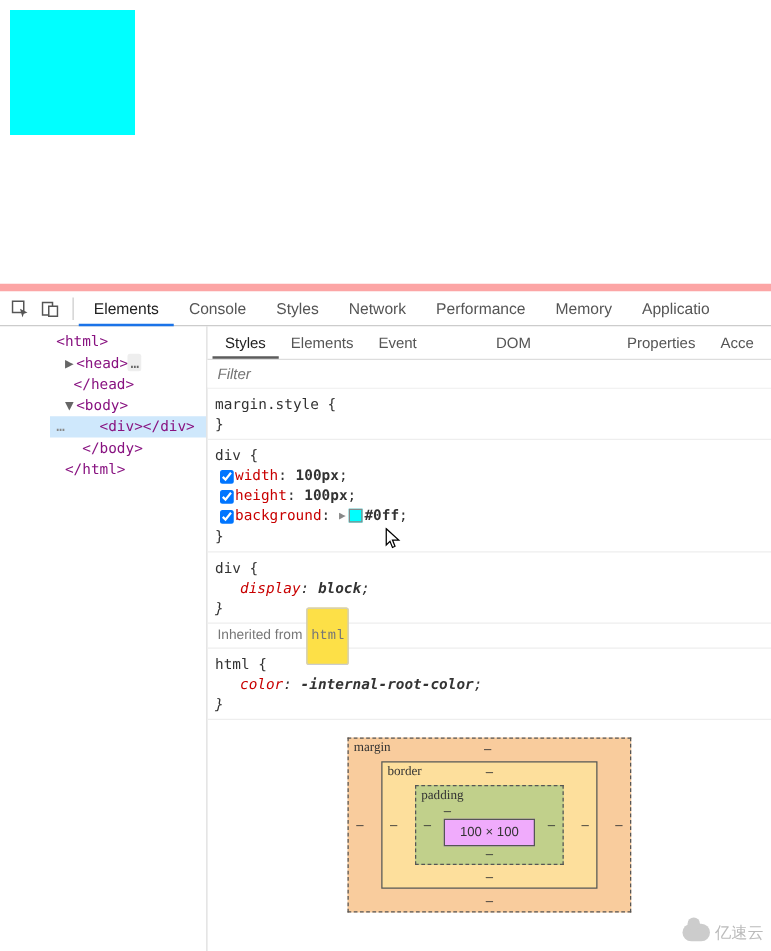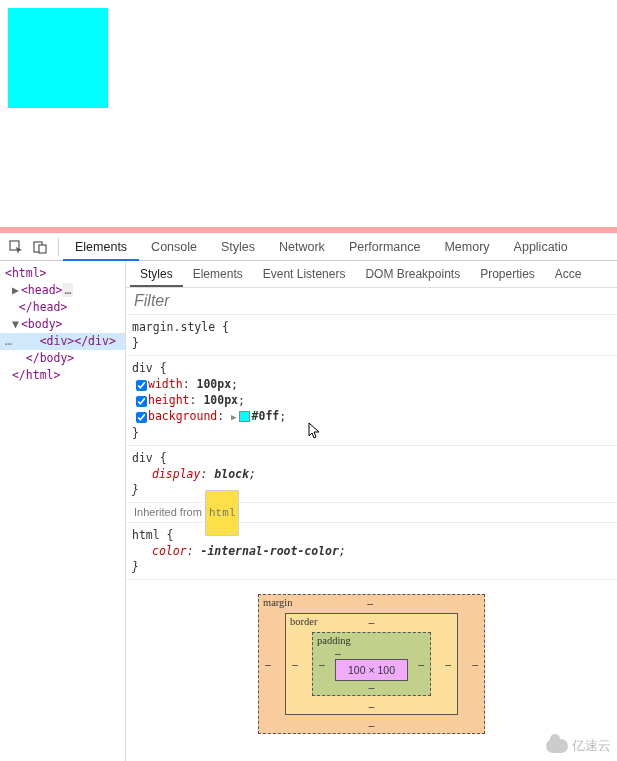--- a/index.html
+++ b/index.html
@@ -10,34 +10,34 @@
   .viewport { height: 227px; padding: 8px; background:#fff; }
   .rendered-box { width: 100px; height: 100px; background: #00ffff; }
 
   
   .devtools { border-top: 6px solid #fca5a5; display:flex; flex-direction:column; height:534px;}
   .dt-tabbar { display:flex; align-items:center; border-bottom:1px solid #ccc; height:28px; padding:0 6px; gap:0; }
   .dt-icon { width:20px; height:20px; display:flex; align-items:center; justify-content:center; color:#555; margin-right:4px;}
   .dt-tab { padding:0 12px; height:28px; line-height:28px; color:#555; cursor:default; font-size:12.5px;}
   .dt-tab.active { color:#222; border-bottom:2px solid #1a73e8; font-weight:400;}
   
-  .dt-body { display:flex; flex:1; min-height:0; }
+  .dt-body { display:flex; flex:1; min-height:0;margin-left:40px; }
   .dom-pane { width:126px; border-right:1px solid #ddd; padding:4px 0; font-family: Consolas, monospace; font-size:11.5px; overflow:hidden;}
   .dom-line { white-space:pre; padding:0 5px; line-height:17px;}
   .dom-line.sel { background:#cfe8fc; }
   .t-brack { color:#881280; }
   .caret { color:#666; display:inline-block; width:9px;}
   .dots { background:#eee; padding:0 2px; border-radius:2px; color:#666;}
 
   .styles-pane { flex:1; display:flex; flex-direction:column; min-width:0;}
   .sub-tabbar { display:flex; border-bottom:1px solid #ddd; height:27px; padding:0 4px;}
   .sub-tab { padding:0 10px; line-height:27px; color:#555; font-size:12px;}
   .sub-tab.active { color:#222; border-bottom:2px solid #5c5c5c; }
   .filter-row { border-bottom:1px solid #eee; }
-  .filter-input { width:100%; border:none; padding:4px 8px; font-size:16px; color:#999; outline:none; font-style:italic;}
+  .filter-input { width:100%; border:none; padding:4px 8px; font-size:12px; color:#999; outline:none; font-style:italic;}
   
   .rules { font-family: Consolas, monospace; font-size:11.5px; overflow-y:auto; flex:1; padding-bottom:8px;}
   .rule-block { padding:4px 6px 4px 6px; border-bottom:1px solid #eee; line-height:16px;}
   .sel-text { color:#333; }
   .prop-line { padding-left:16px; position:relative;}
   .prop-chk { position:absolute; left:0; top:1px; width:11px; height:11px; }
   .prop-name { color:#c80000; }
   .prop-val { color:#333;font-weight:bold; }
   .italic { font-style:italic; }
   .swatch { display:inline-block; width:11px; height:11px; vertical-align:middle; margin:0 2px; border:1px solid #888;}

